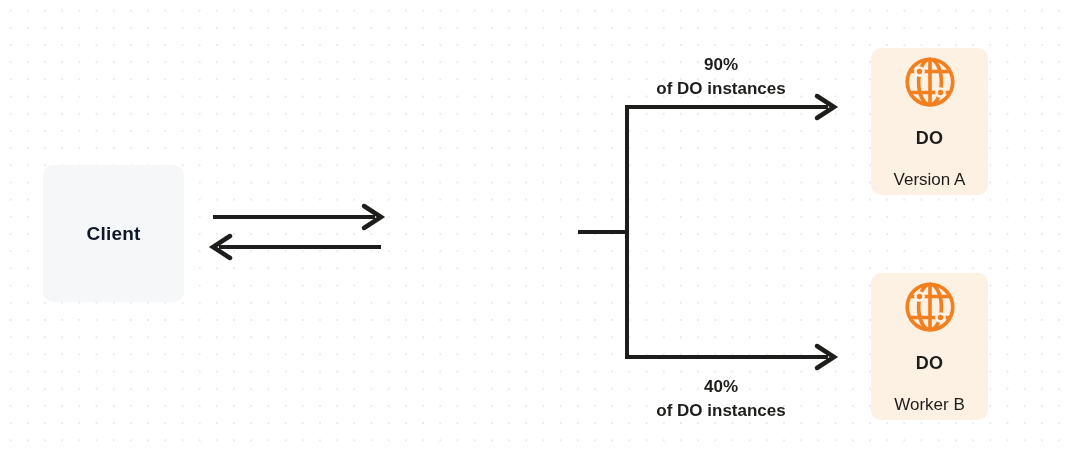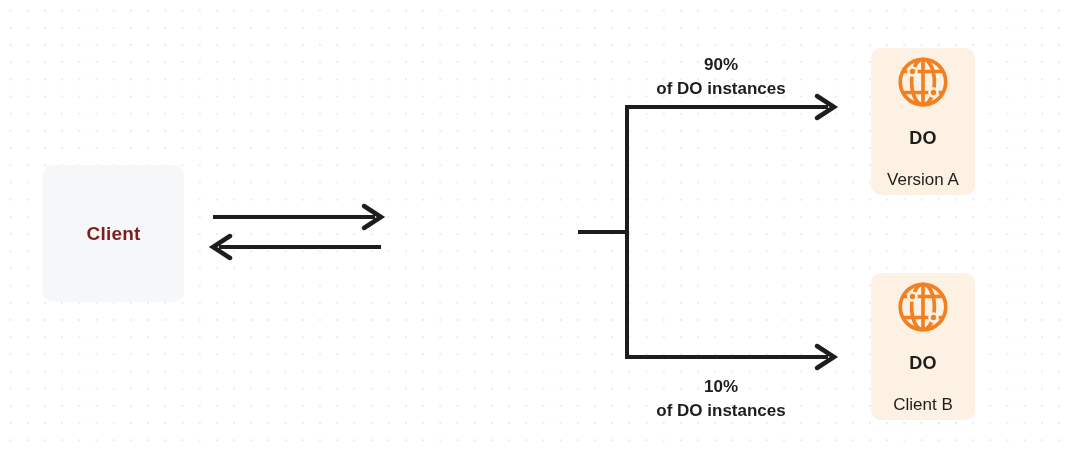--- a/index.html
+++ b/index.html
@@ -38,21 +38,21 @@
   #client-node {
     left: 43px;
     top: 165px;
     width: 141px;
     height: 137px;
     background-color: #f6f7f8;
   }
   .node-title-plain {
     font-size: 19px;
     font-weight: bold;
-    color: #7f1d1d;
+    color: #0f172a;
     letter-spacing: 0.2px;
   }
 
   
   #worker-node {
     left: 408px;
     top: 163px;
     width: 137px;
     height: 137px;
     background-color: #fdf1e3;
@@ -64,21 +64,21 @@
   #worker-label {
     font-size: 19px;
     font-weight: bold;
     color: #1d1d1b;
     letter-spacing: 0.2px;
   }
 
   
   .do-node {
     left: 871px;
-    width: 104px;
+    width: 117px;
     height: 147px;
     background-color: #fdf1e3;
   }
   #do-a-node { top: 48px; }
   #do-b-node { top: 273px; }
 
   .do-icon-wrap {
     margin-top: 2px;
     margin-bottom: 14px;
   }
@@ -192,26 +192,26 @@
           <line x1="32" y1="6" x2="32" y2="58"></line>
           <ellipse cx="32" cy="32" rx="13" ry="26"></ellipse>
           <line x1="10" y1="20" x2="54" y2="20"></line>
           <line x1="10" y1="44" x2="54" y2="44"></line>
         </g>
         <circle cx="20" cy="20" r="4.6" fill="#f38020" stroke="#fdf1e3" stroke-width="3"></circle>
         <circle cx="44" cy="44" r="4.6" fill="#f38020" stroke="#fdf1e3" stroke-width="3"></circle>
       </svg>
     </span>
     <span class="do-title">DO</span>
-    <span class="do-subtitle">Client B</span>
+    <span class="do-subtitle">Worker B</span>
   </div>
 
   <div class="edge-label" id="label-top">
     <div>90%</div>
     <div>of DO instances</div>
   </div>
 
   <div class="edge-label" id="label-bottom">
-    <div>10%</div>
+    <div>40%</div>
     <div>of DO instances</div>
   </div>
 
 </div>
 
 </body></html>

